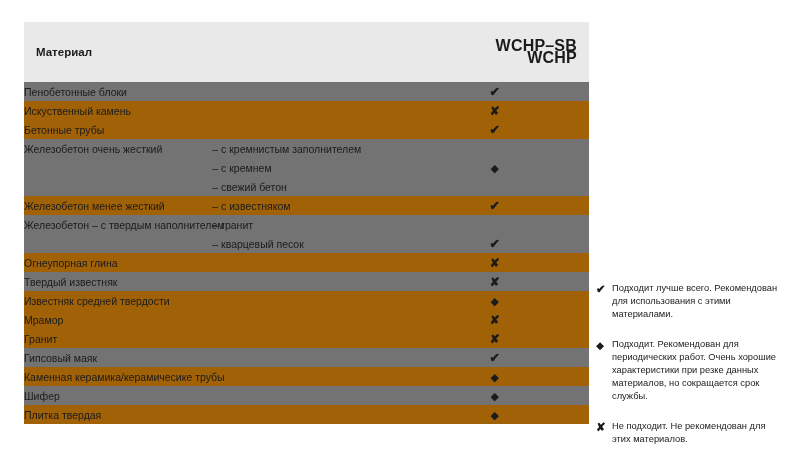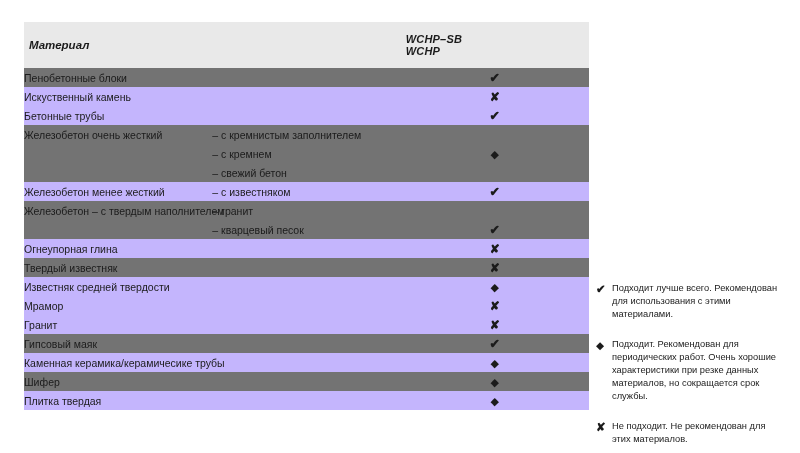--- a/index.html
+++ b/index.html
@@ -41,33 +41,32 @@
   }
   table.matrix {
     border-collapse: collapse;
     width: 565px;
     table-layout: fixed;
   }
   table.matrix tr.head th {
     background: #e9e9e9;
     height: 36px;
     vertical-align: middle;
-    padding: 5px;
-    font-style: italic;
+    padding: 12px;
   }
   th.h-material {
     text-align: left;
     padding-left: 10px;
     font-size: 11.5px;
     font-weight: 700;
   }
   th.h-spacer { }
   th.h-mark {
-    text-align: left;
-    font-size: 11px;
+    text-align: right;
+    font-size: 16px;
     font-weight: 700;
     line-height: 12px;
     letter-spacing: 0.2px;
   }
   table.matrix td {
     height: 19px;
     padding: 0;
     font-size: 10.5px;
     vertical-align: middle;
   }
@@ -78,21 +77,21 @@
   }
   td.c-sub {
     padding-left: 0;
     width: 238px;
     white-space: nowrap;
   }
   td.c-mark {
     width: 91px;
     text-align: center;
   }
-  tr.shade td { background: #c4b5fd; }
+  tr.shade td { background: #a16207; }
   tr.plain td { background: #737373; }
   .sym {
     font-size: 12px;
     line-height: 12px;
     display: inline-block;
   }
   .sym.check { font-size: 12.5px; font-weight: 700; }
   .sym.cross { font-size: 12px; font-weight: 700; }
   .sym.diamond { font-size: 11px; }
   .legend {

